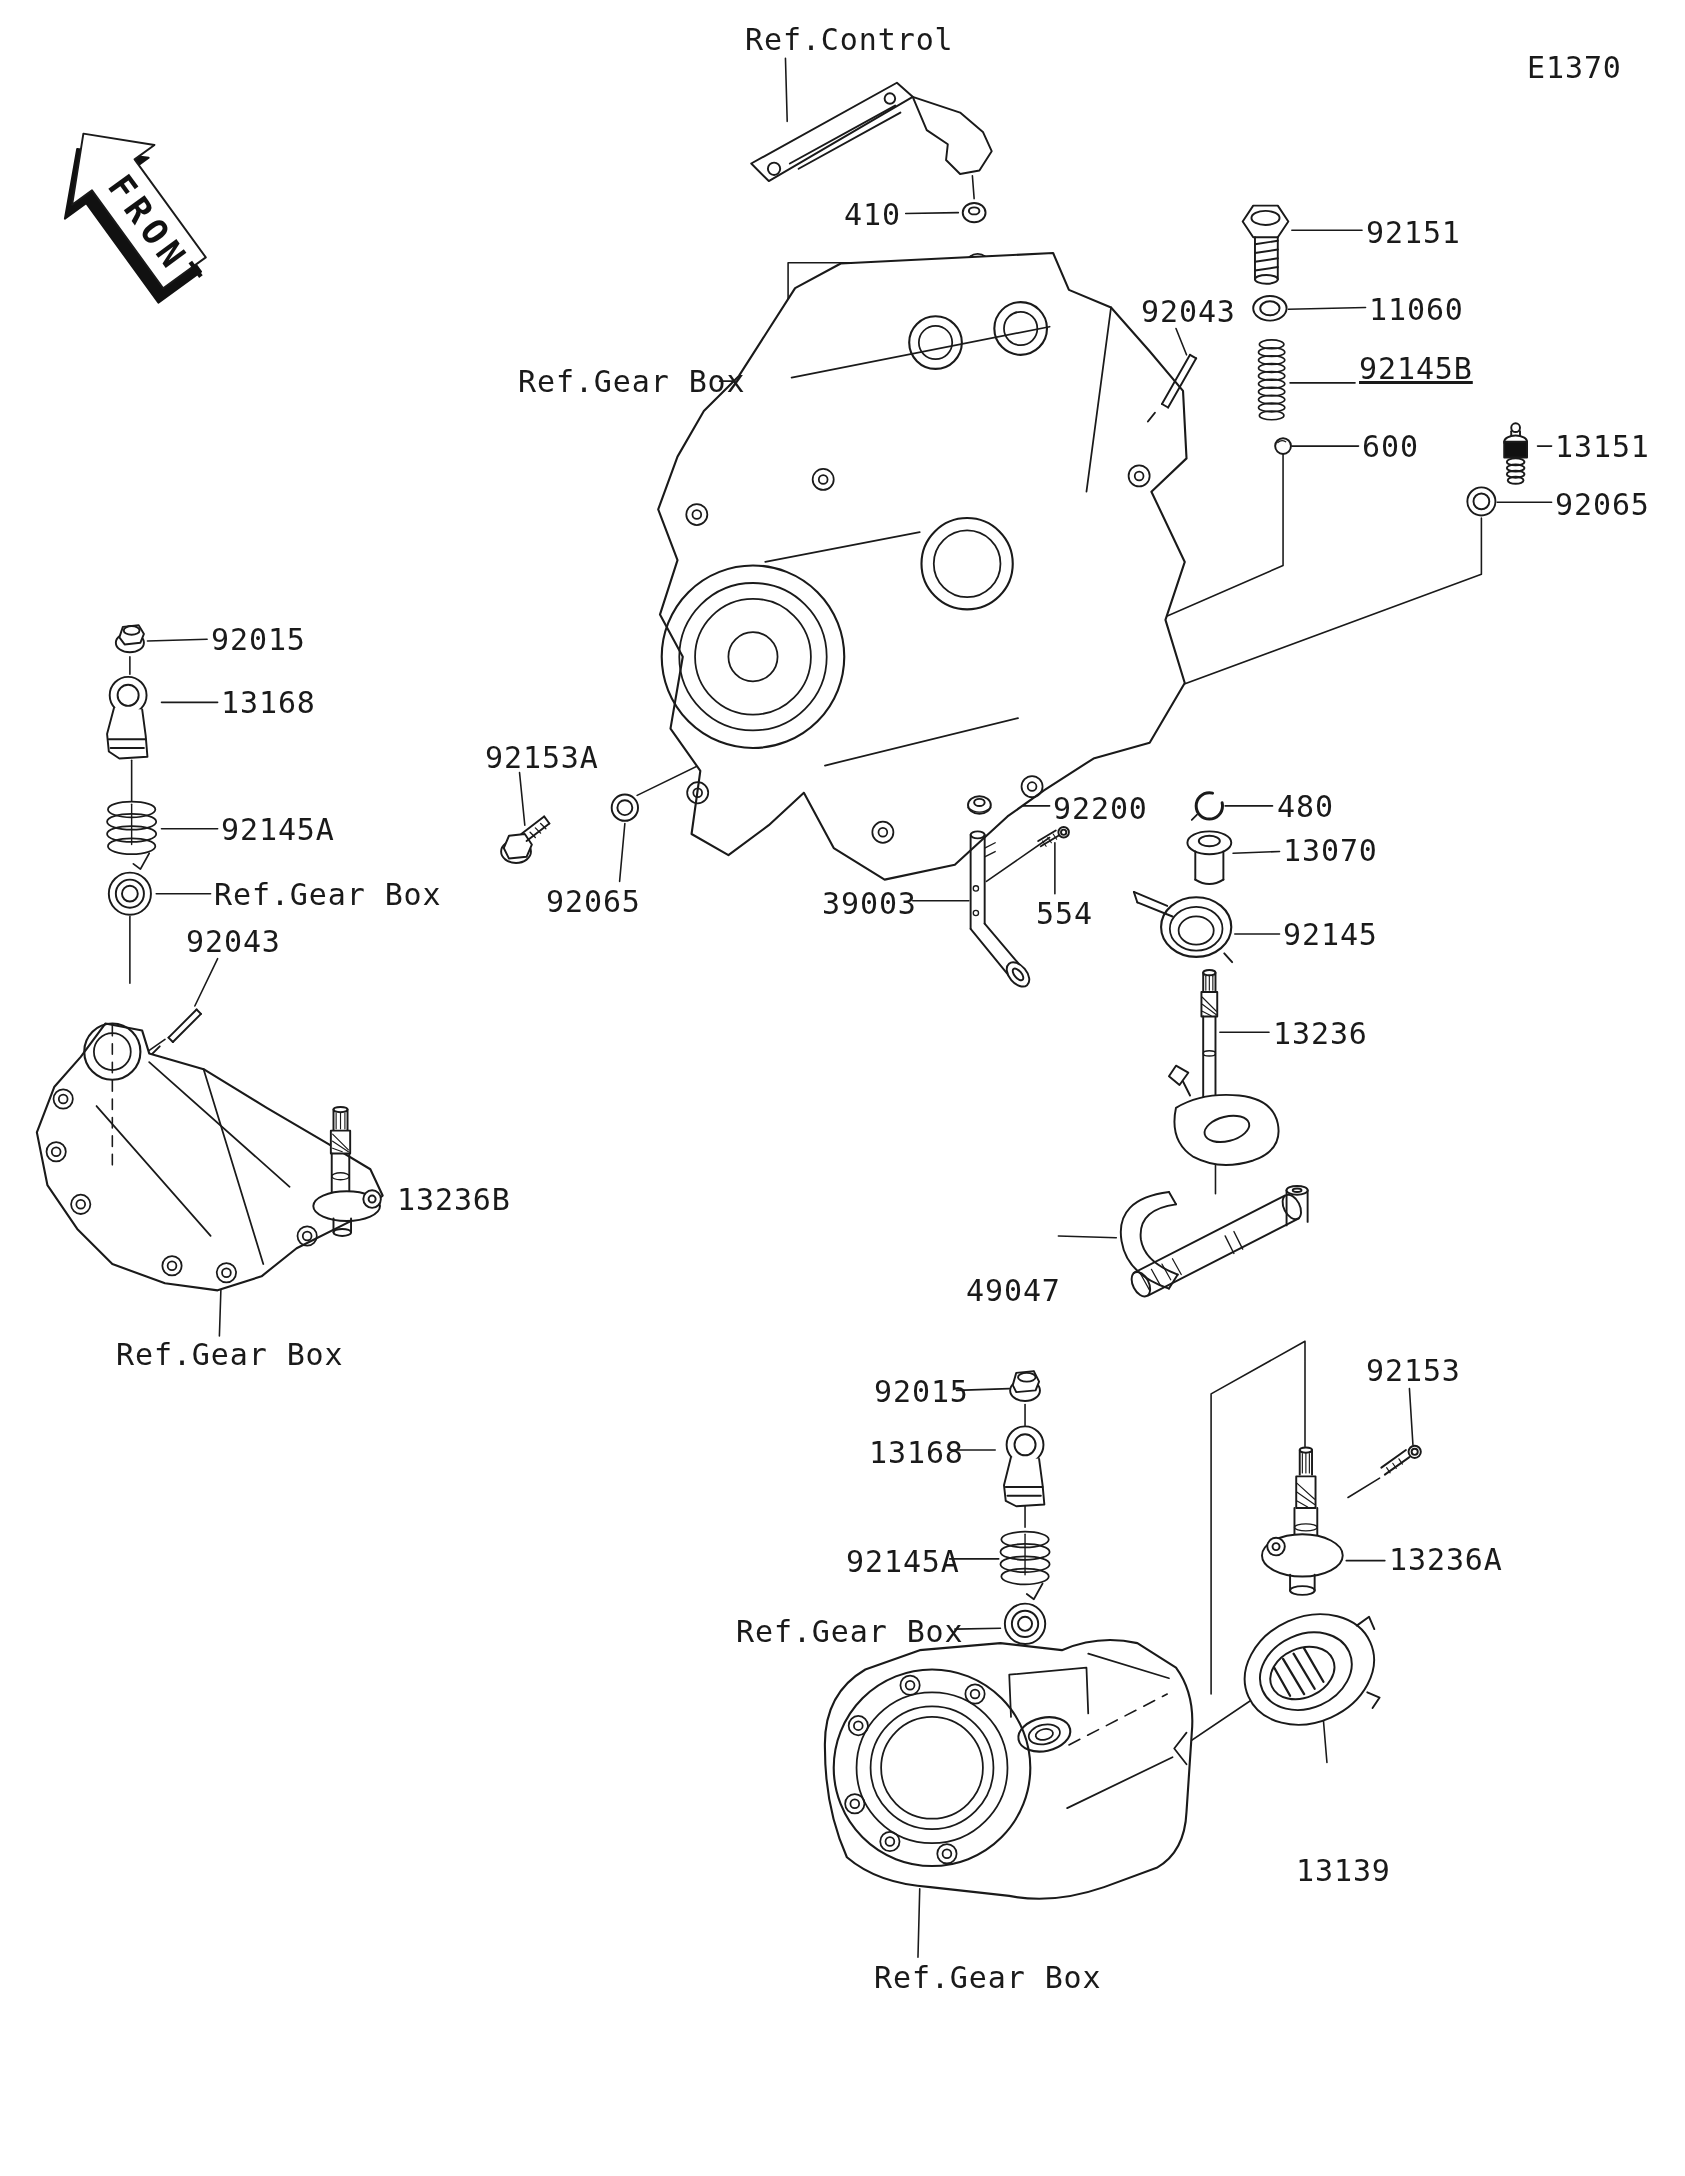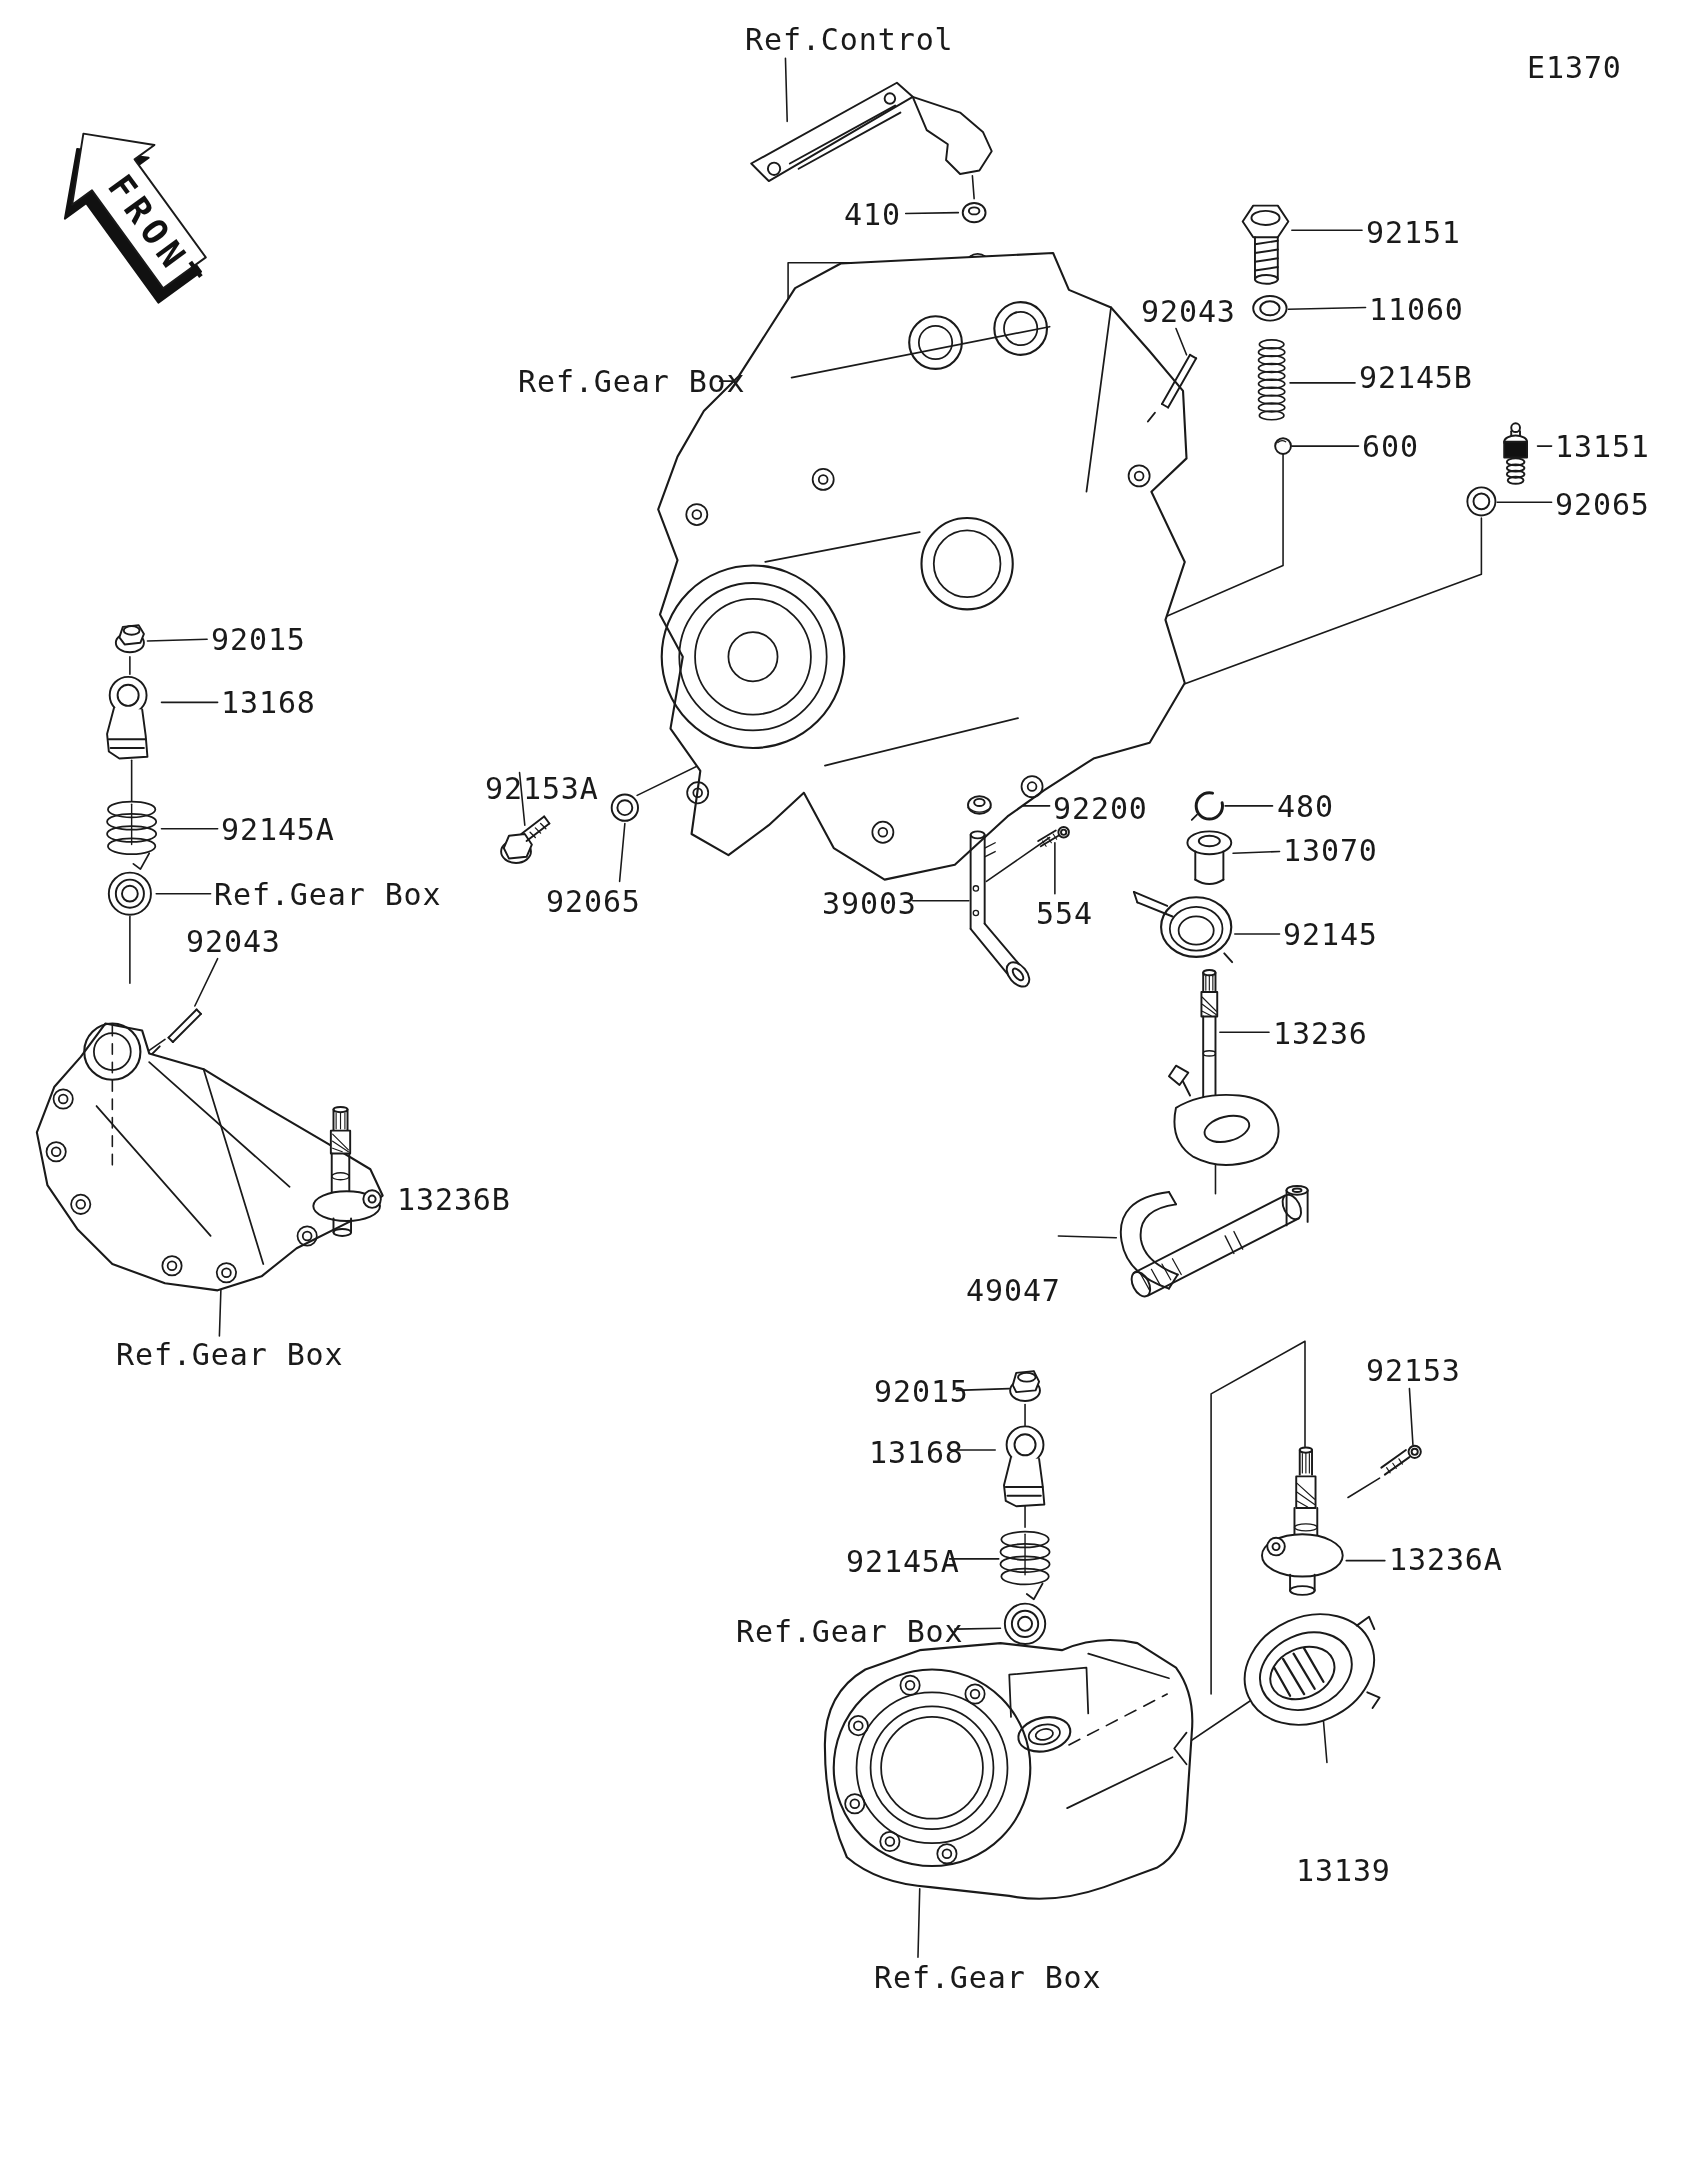--- a/index.html
+++ b/index.html
@@ -480,31 +480,31 @@
 
 </svg>
 
   <div id="labels">
       <div class="part-label" style="left: 745px; top: 23px;">Ref.Control</div>
       <div class="part-label" style="left: 1527px; top: 51px;">E1370</div>
       <div class="part-label" style="left: 844px; top: 198px;">410</div>
       <div class="part-label" style="left: 1366px; top: 216px;">92151</div>
       <div class="part-label" style="left: 1369px; top: 293px;">11060</div>
       <div class="part-label" style="left: 1141px; top: 295px;">92043</div>
-      <div class="part-label" style="left: 1359px; top: 361px;">92145B</div>
+      <div class="part-label" style="left: 1359px; top: 352px; text-decoration: underline;">92145B</div>
       <div class="part-label" style="left: 1362px; top: 430px;">600</div>
       <div class="part-label" style="left: 1555px; top: 430px;">13151</div>
       <div class="part-label" style="left: 1555px; top: 488px;">92065</div>
       <div class="part-label" style="left: 518px; top: 365px;">Ref.Gear Box</div>
       <div class="part-label" style="left: 211px; top: 623px;">92015</div>
       <div class="part-label" style="left: 221px; top: 686px;">13168</div>
       <div class="part-label" style="left: 221px; top: 813px;">92145A</div>
       <div class="part-label" style="left: 214px; top: 878px;">Ref.Gear Box</div>
       <div class="part-label" style="left: 186px; top: 925px;">92043</div>
-      <div class="part-label" style="left: 485px; top: 741px; margin-top: 31px;">92153A</div>
+      <div class="part-label" style="left: 485px; top: 741px;">92153A</div>
       <div class="part-label" style="left: 546px; top: 885px;">92065</div>
       <div class="part-label" style="left: 822px; top: 887px;">39003</div>
       <div class="part-label" style="left: 1036px; top: 897px;">554</div>
       <div class="part-label" style="left: 1053px; top: 792px;">92200</div>
       <div class="part-label" style="left: 1277px; top: 790px;">480</div>
       <div class="part-label" style="left: 1283px; top: 834px;">13070</div>
       <div class="part-label" style="left: 1283px; top: 918px;">92145</div>
       <div class="part-label" style="left: 1273px; top: 1017px;">13236</div>
       <div class="part-label" style="left: 380px; top: 1183px; padding-left: 17px;">13236B</div>
       <div class="part-label" style="left: 116px; top: 1338px;">Ref.Gear Box</div>

